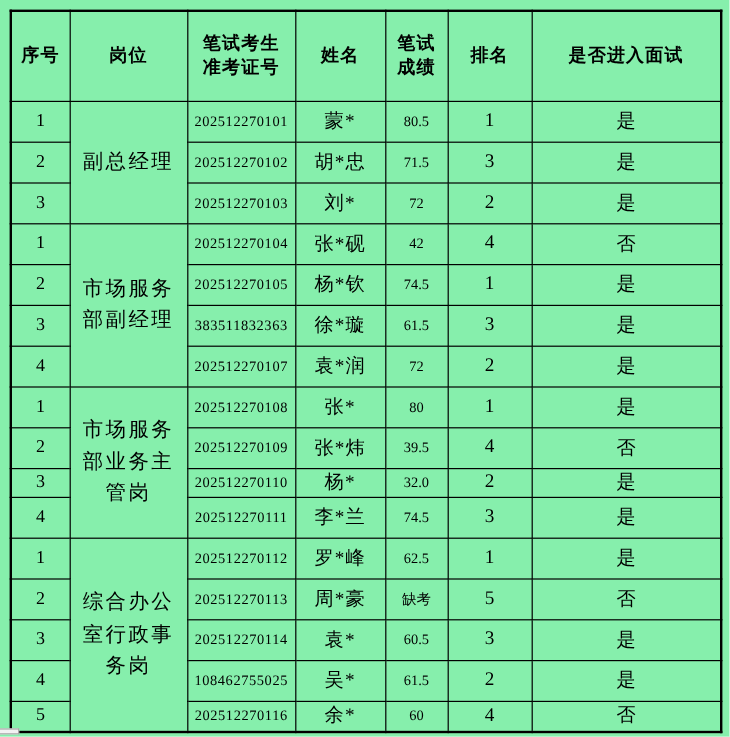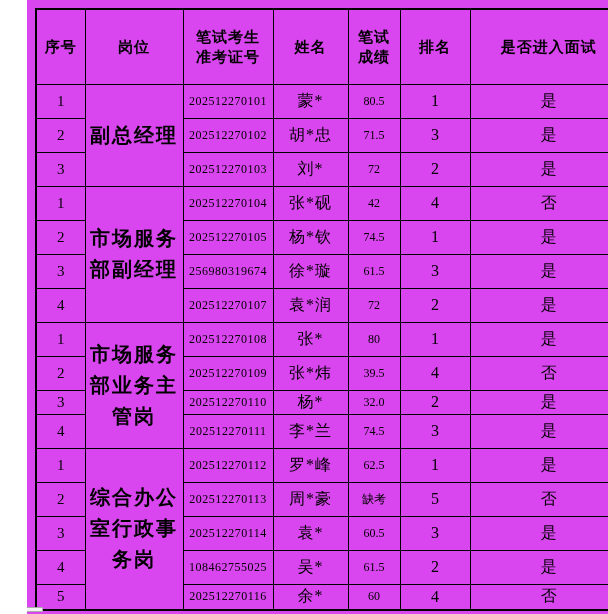--- a/index.html
+++ b/index.html
@@ -10,22 +10,21 @@
   body {
     width: 608px;
     height: 614px;
     position: relative;
     font-family: "Liberation Serif", "DejaVu Serif", serif;
     color: #000000;
   }
   .page {
     position: absolute;
     inset: 0;
-    background: #d946ef;
-    margin-left: 27px;
+    background: #86efac;
   }
   table.score-table {
     position: absolute;
     left: 8px;
     top: 8px;
     width: 592px;
     border-collapse: collapse;
     table-layout: fixed;
     border: 2px solid #000000;
   }
@@ -42,21 +41,21 @@
   tbody tr.r-s24   { height: 24px; }
   tbody tr.r-s26   { height: 26px; }
   th {
     font-weight: bold;
     font-size: 15px;
     white-space: pre-line;
     line-height: 1.35;
     letter-spacing: 1px;
   }
   td.c-seq   { font-size: 15px; }
-  td.c-pos   { font-size: 20px; letter-spacing: 2px; line-height: 1.55; font-weight: bold; }
+  td.c-pos   { font-size: 17px; letter-spacing: 2px; line-height: 1.55; }
   td.c-ticket{ font-size: 12px; letter-spacing: 0.5px; font-family: Liberation Serif, serif; }
   td.c-name  { font-size: 16px; letter-spacing: 1px; }
   td.c-score { font-size: 12px; }
   td.c-rank  { font-size: 16px; }
   td.c-int   { font-size: 16px; }
   .handle-artifact {
     position: absolute;
     left: 0px;
     top: 607px;
     width: 16px;
@@ -135,21 +134,21 @@
       <tr class="r-std">
         <td class="c-seq">2</td>
         <td class="c-ticket">202512270105</td>
         <td class="c-name">杨*钦</td>
         <td class="c-score">74.5</td>
         <td class="c-rank">1</td>
         <td class="c-int">是</td>
       </tr>
       <tr class="r-std">
         <td class="c-seq">3</td>
-        <td class="c-ticket">256980319674</td>
+        <td class="c-ticket">383511832363</td>
         <td class="c-name">徐*璇</td>
         <td class="c-score">61.5</td>
         <td class="c-rank">3</td>
         <td class="c-int">是</td>
       </tr>
       <tr class="r-std">
         <td class="c-seq">4</td>
         <td class="c-ticket">202512270107</td>
         <td class="c-name">袁*润</td>
         <td class="c-score">72</td>

